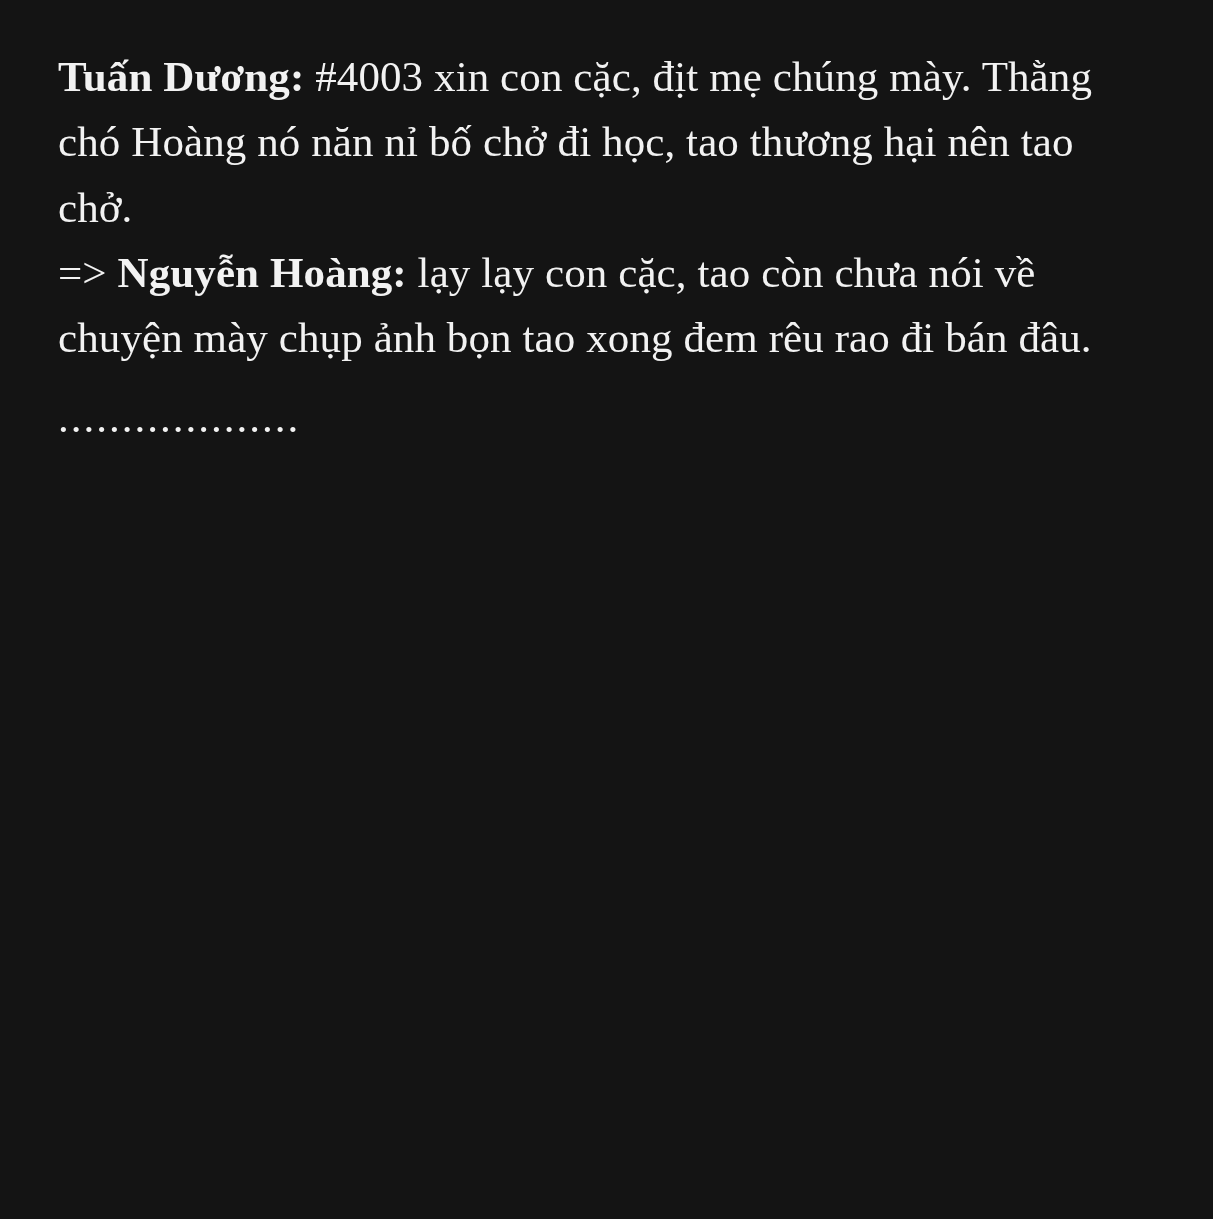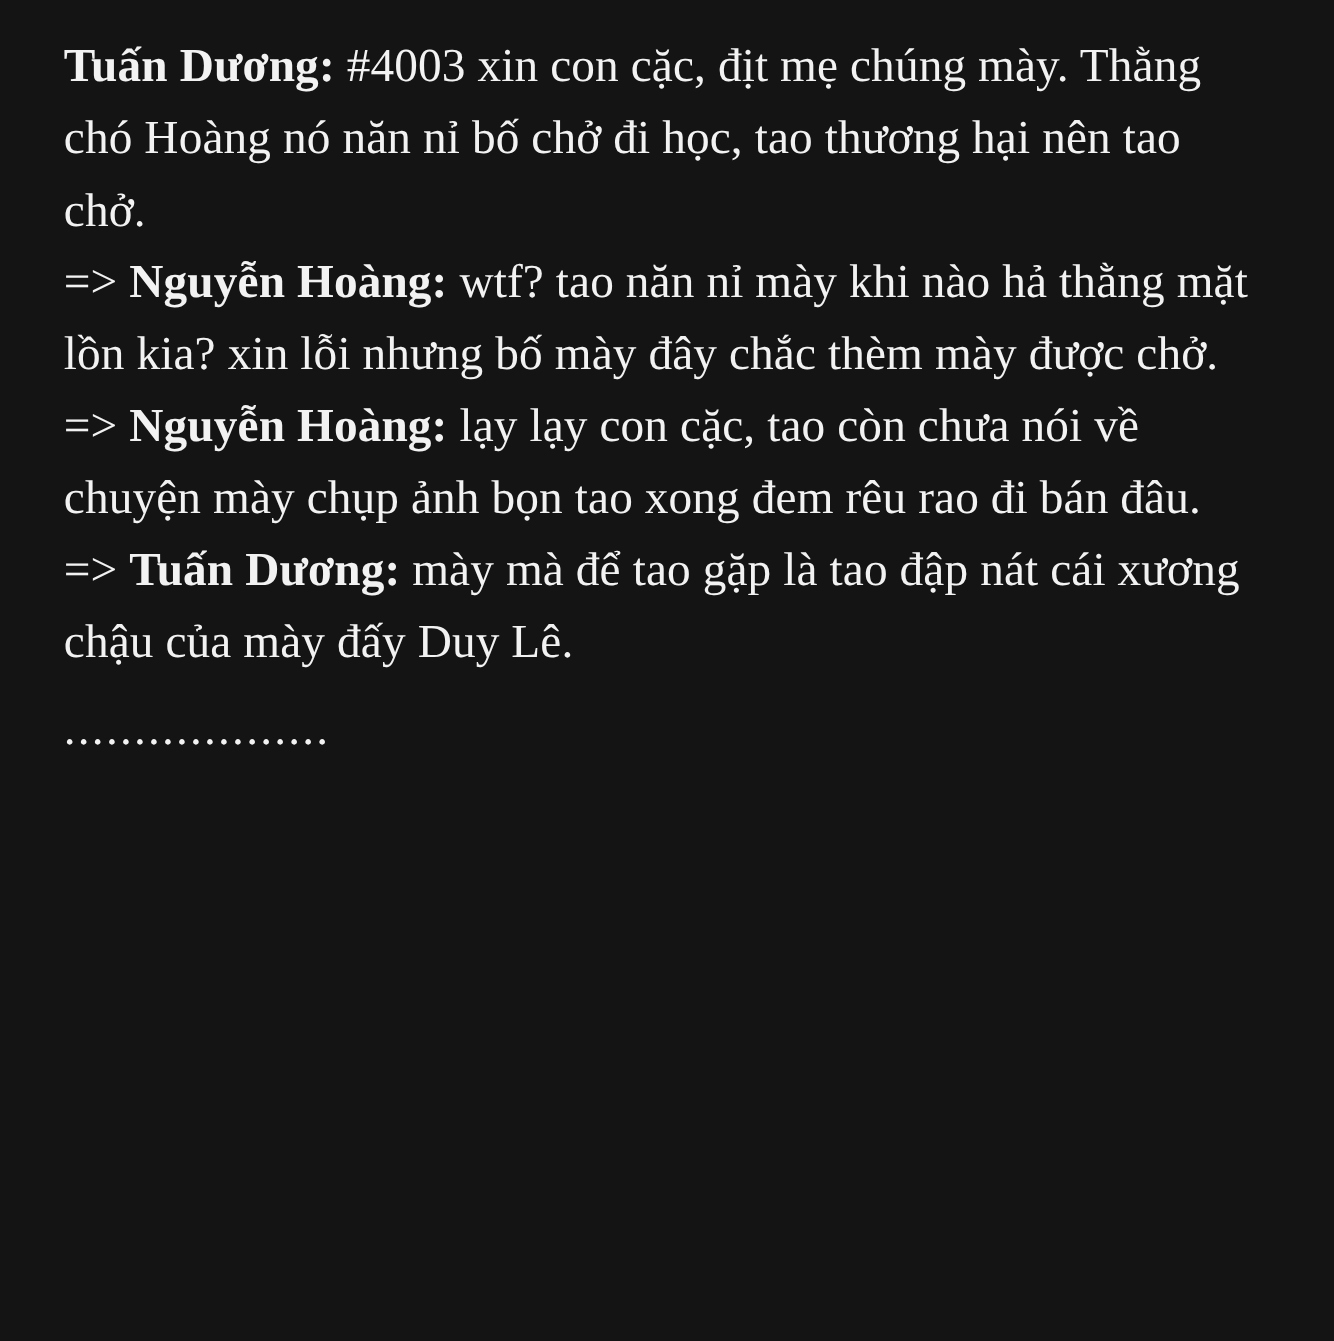--- a/index.html
+++ b/index.html
@@ -11,21 +11,21 @@
     width: 1213px;
     height: 1219px;
     overflow: hidden;
     font-family: "Liberation Serif", "DejaVu Serif", serif;
   }
   .page {
     box-sizing: border-box;
     width: 1213px;
     height: 1219px;
     background: #141414;
-    padding: 28px 60px 20px 58px;
+    padding: 44px 60px 20px 58px;
   }
   .conversation {
     color: #f2f2f2;
     font-size: 43px;
     line-height: 1.52;
     letter-spacing: 0.1px;
   }
   .line {
     margin: 0 0 0 0;
     text-indent: 0;
@@ -50,29 +50,23 @@
 </head>
 <body>
 
 <div class="page">
   <div class="conversation">
 
     <p class="line">
       <span class="arrow"></span><span class="speaker">Tuấn Dương:</span><span class="msg"> #4003 xin con cặc, địt mẹ chúng mày. Thằng chó Hoàng nó năn nỉ bố chở đi học, tao thương hại nên tao chở.</span>
     </p>
 
-    <p class="line">
-      <span class="arrow">=&gt; </span><span class="speaker">Nguyễn Hoàng:</span><span class="msg"> wtf? tao năn nỉ mày khi nào hả thằng mặt lồn kia? xin lỗi nhưng bố mày đây chắc thèm mày được chở.</span>
-    </p>
 
 
     <p class="line">
       <span class="arrow">=&gt; </span><span class="speaker">Nguyễn Hoàng:</span><span class="msg"> lạy lạy con cặc, tao còn chưa nói về chuyện mày chụp ảnh bọn tao xong đem rêu rao đi bán đâu.</span>
     </p>
 
-    <p class="line">
-      <span class="arrow">=&gt; </span><span class="speaker">Tuấn Dương:</span><span class="msg"> mày mà để tao gặp là tao đập nát cái xương chậu của mày đấy Duy Lê.</span>
-    </p>
 
     <p class="ellipsis">...................</p>
 
   </div>
 </div>
 
 </body></html>

